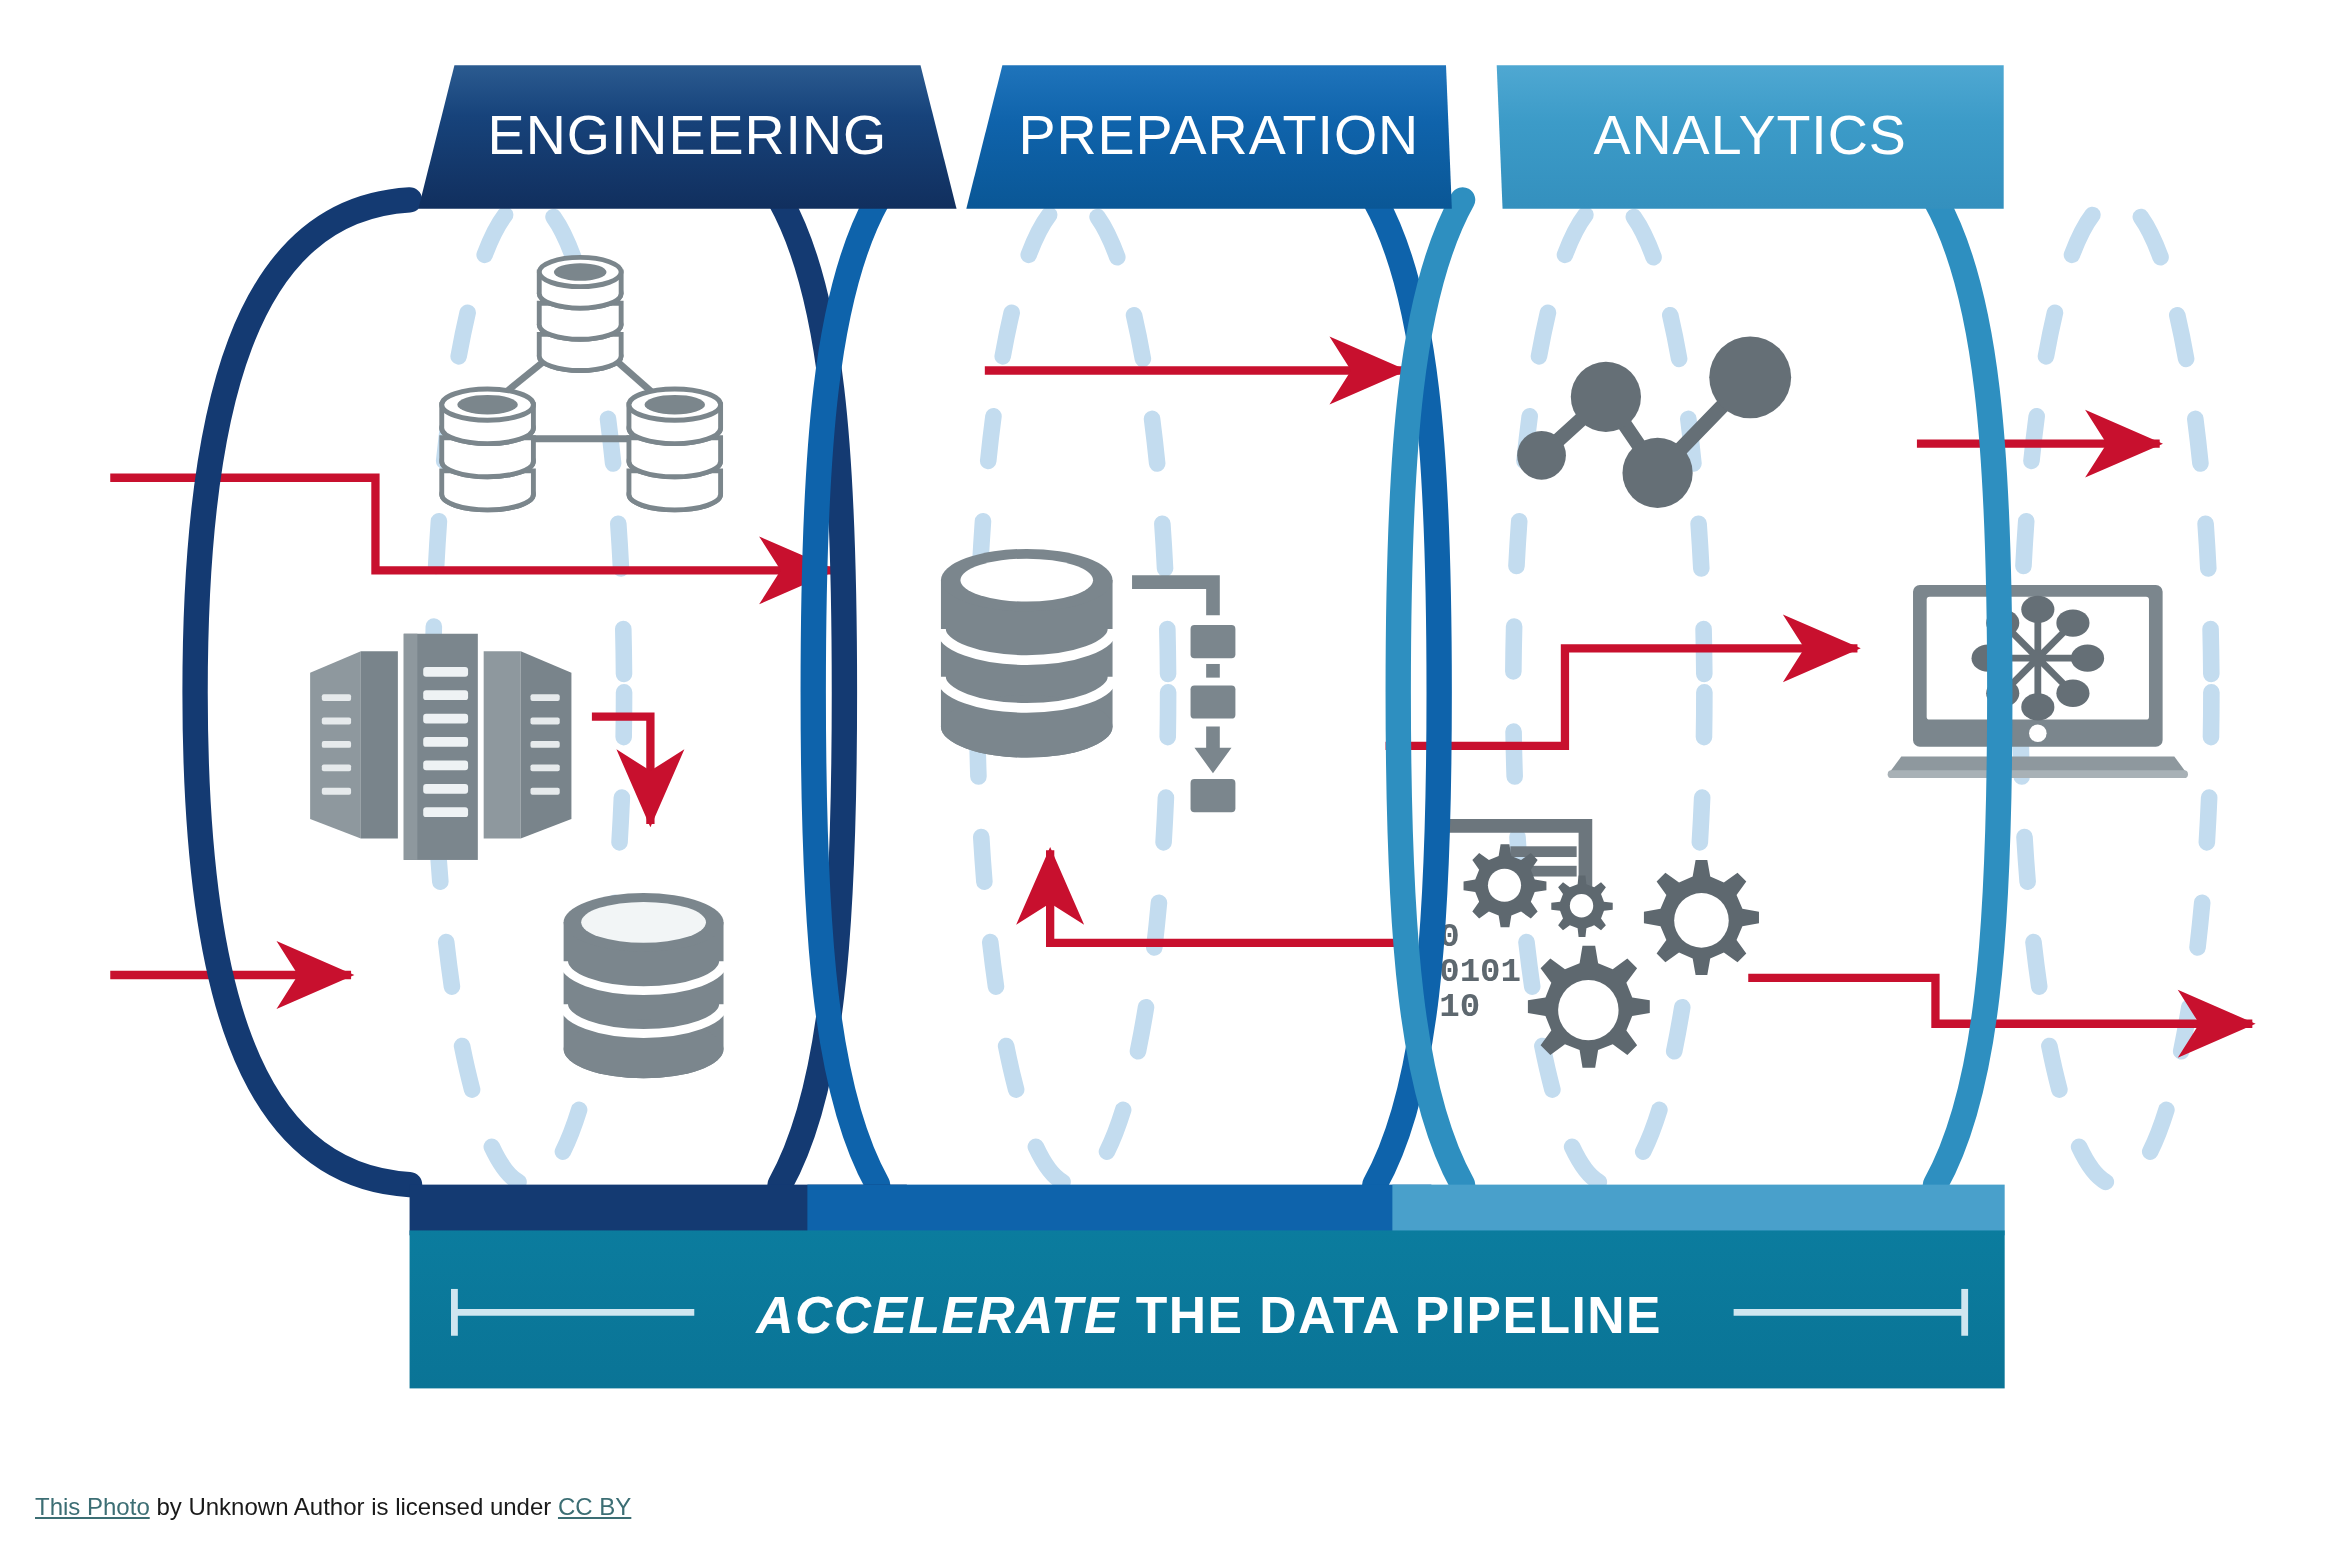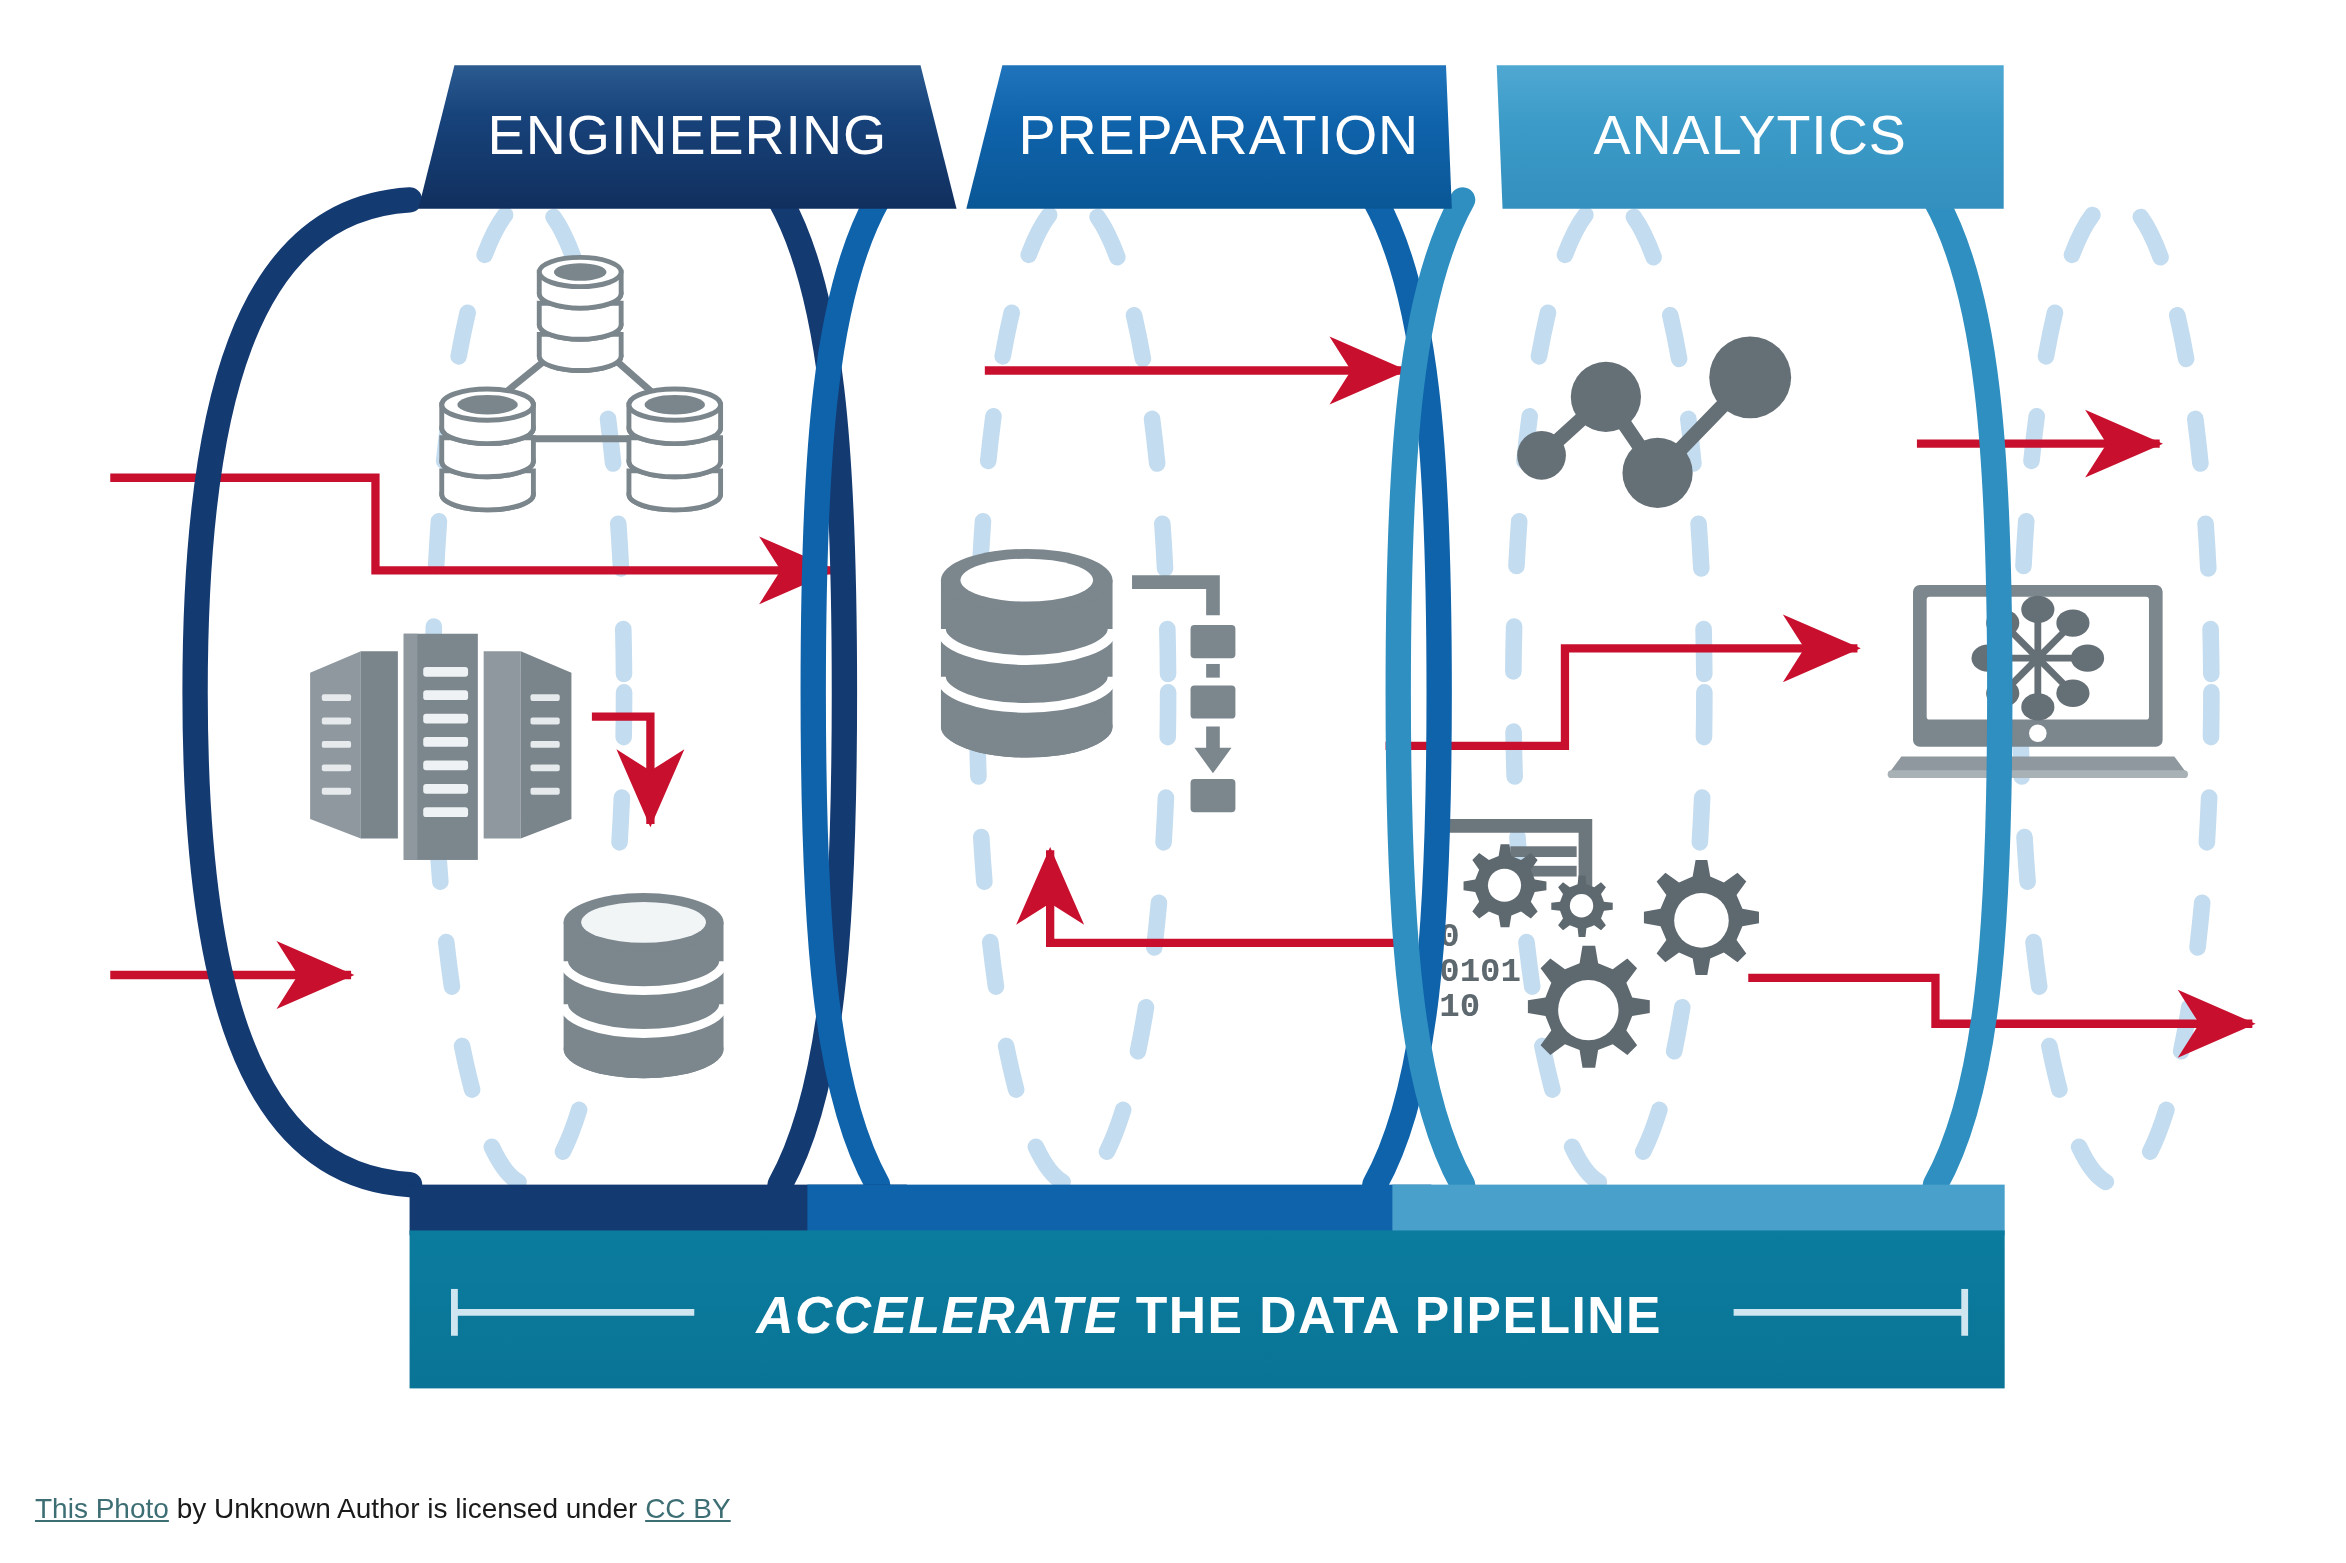--- a/index.html
+++ b/index.html
@@ -37,21 +37,21 @@
     letter-spacing: 1.5px;
   }
   .banner-label .accel {
     font-style: italic;
   }
   #footer {
     position: absolute;
     left: 35px;
     top: 1495px;
     font-family: "Liberation Sans", sans-serif;
-    font-size: 28px;
+    font-size: 24px;
     color: #1a1a1a;
     white-space: nowrap;
     line-height: 1;
   }
   #footer a {
     color: #3c6e74;
     text-decoration: underline;
   }
 </style>
 </head>

